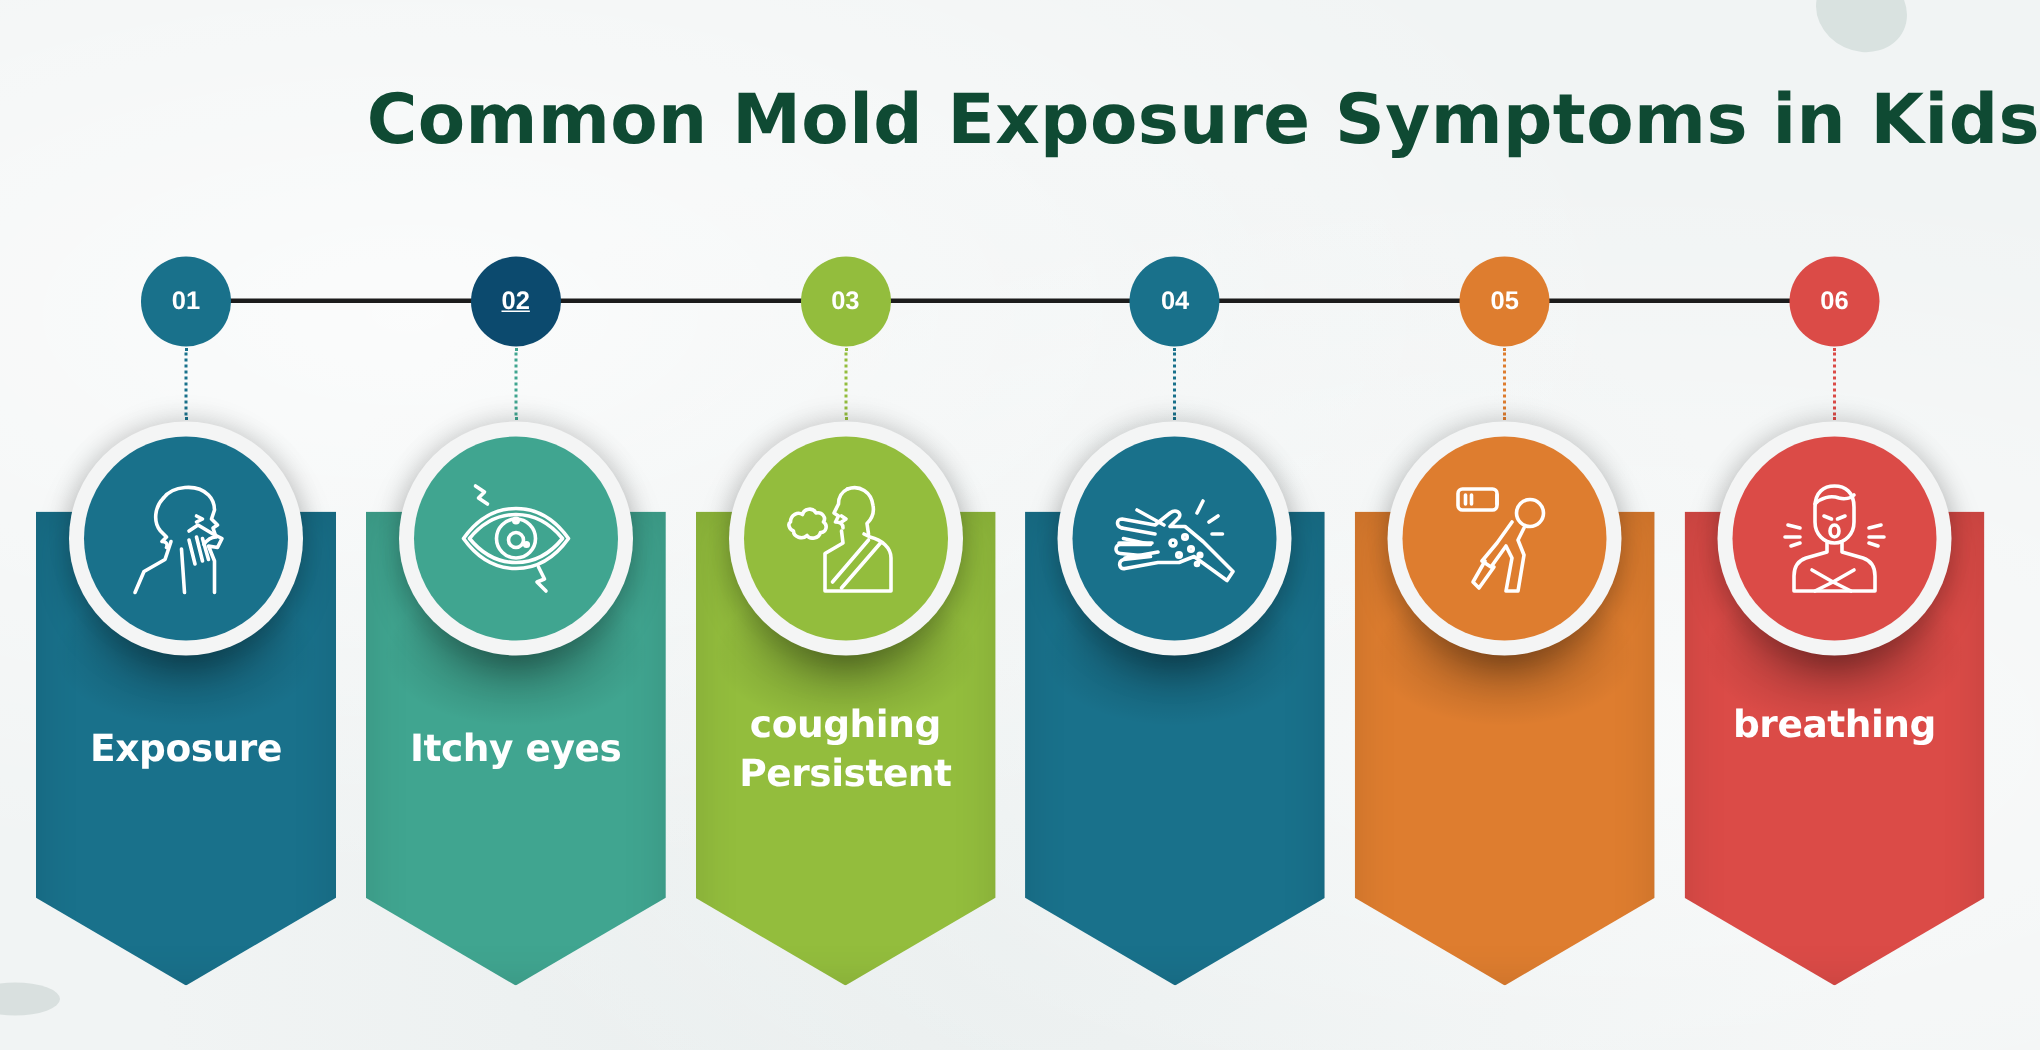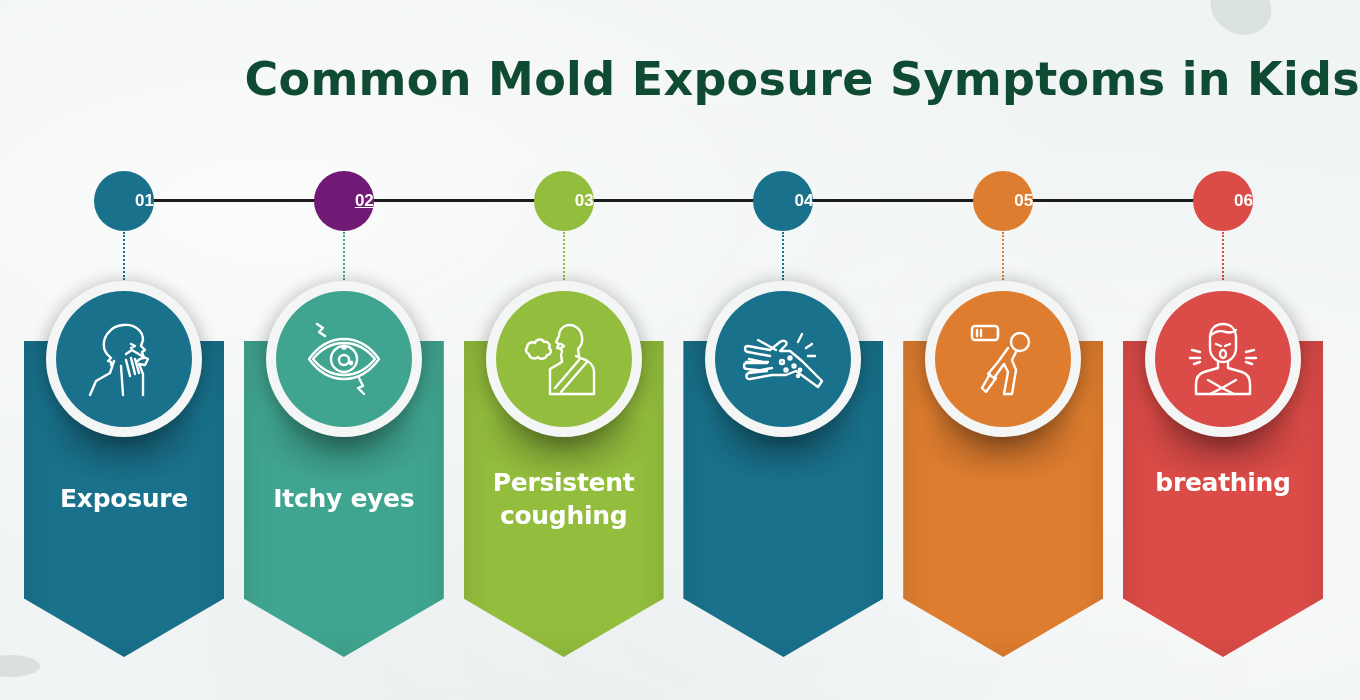--- a/index.html
+++ b/index.html
@@ -25,21 +25,21 @@
       font-family: "DejaVu Sans", sans-serif; font-weight: bold;
       font-size: 46px; color: #0f4a33; letter-spacing: 0.3px;
     }
     .timeline-line {
       position: absolute; left: 124px; top: 199px; width: 1098px; height: 3px;
       background: #1c1c1c;
     }
     .step { position: absolute; top: 0; width: 220px; height: 700px; }
     .badge {
       position: absolute; top: 171px; width: 60px; height: 60px; border-radius: 50%;
-      color: #fff; font-weight: bold; font-size: 17px; text-align: right;
+      color: #fff; font-weight: bold; font-size: 17px; text-align: center;
       line-height: 60px; font-family: "Liberation Sans", sans-serif; z-index: 3;
     }
     .dots {
       position: absolute; top: 232px; width: 0; height: 48px;
       border-left: 2px dotted; z-index: 2;
     }
     .banner {
       position: absolute; top: 341px; width: 200px; height: 316px;
       clip-path: polygon(0 0, 100% 0, 100% 81.5%, 50% 100%, 0 81.5%);
       box-shadow: inset 0 0 30px rgba(0,0,0,0.12);
@@ -96,21 +96,21 @@
             </svg>
           </span>
         </div>
     </div>
     <div class="label" style="left: 0px; top: 482px;">
       <div>Exposure</div>
       <div></div>
     </div>
   </div>
     <div class="step" style="left: 243.8px;">
-    <div class="badge" style="left: 70px; background: #701a75; text-decoration: underline;"><span>02</span></div>
+    <div class="badge" style="left: 70px; background: #0c4a6e; text-decoration: underline;"><span>02</span></div>
     <div class="dots" style="left: 99px; border-color: rgb(64, 165, 144);"></div>
     <div class="banner" style="left: 0px; background: rgb(64, 165, 144);"></div>
     <div class="banner-shade" style="left: 0px;"></div>
     <div class="icon-ring" style="left: 22px;">
       <div class="icon-disc" style="background: rgb(64, 165, 144);">
           <span style="display: flex;">
             <svg viewBox="0 0 90 90">
               <path d="M10 45c10-14 22-20 35-20s25 6 35 20c-10 14-22 20-35 20S20 59 10 45z"></path>
               <path d="M14 45c9-11 19-16 31-16s22 5 31 16c-9 11-19 16-31 16S23 56 14 45z"></path>
               <circle cx="45" cy="45" r="13"></circle>
@@ -141,22 +141,22 @@
               <path d="M46 12c-4 2-6 6-6 10l-3 6 3 2-2 4c3 0 5 1 5 4"></path>
               <path d="M42 40l1 8-12 7v25h44V58c0-7-6-12-14-14l-4-2"></path>
               <path d="M36 74l24-28M42 78l26-30"></path>
               <path d="M42 30l3 2-3 2"></path>
               <path d="M8 34c0-5 5-7 8-5 1-4 7-5 9-1 4-1 7 3 5 6 3 2 2 7-2 7-1 4-7 5-9 2-3 3-9 1-9-3-3-1-4-5-2-6z"></path>
             </svg>
           </span>
         </div>
     </div>
     <div class="label" style="left: 0px; top: 466px;">
+      <div>coughing</div>
       <div>Persistent</div>
-      <div>coughing</div>
     </div>
   </div>
     <div class="step" style="left: 683.4px;">
     <div class="badge" style="left: 70px; background: rgb(25, 113, 139);"><span>04</span></div>
     <div class="dots" style="left: 99px; border-color: rgb(25, 113, 139);"></div>
     <div class="banner" style="left: 0px; background: rgb(25, 113, 139);"></div>
     <div class="banner-shade" style="left: 0px;"></div>
     <div class="icon-ring" style="left: 22px;">
       <div class="icon-disc" style="background: rgb(25, 113, 139);">
           <span style="display: flex;">

